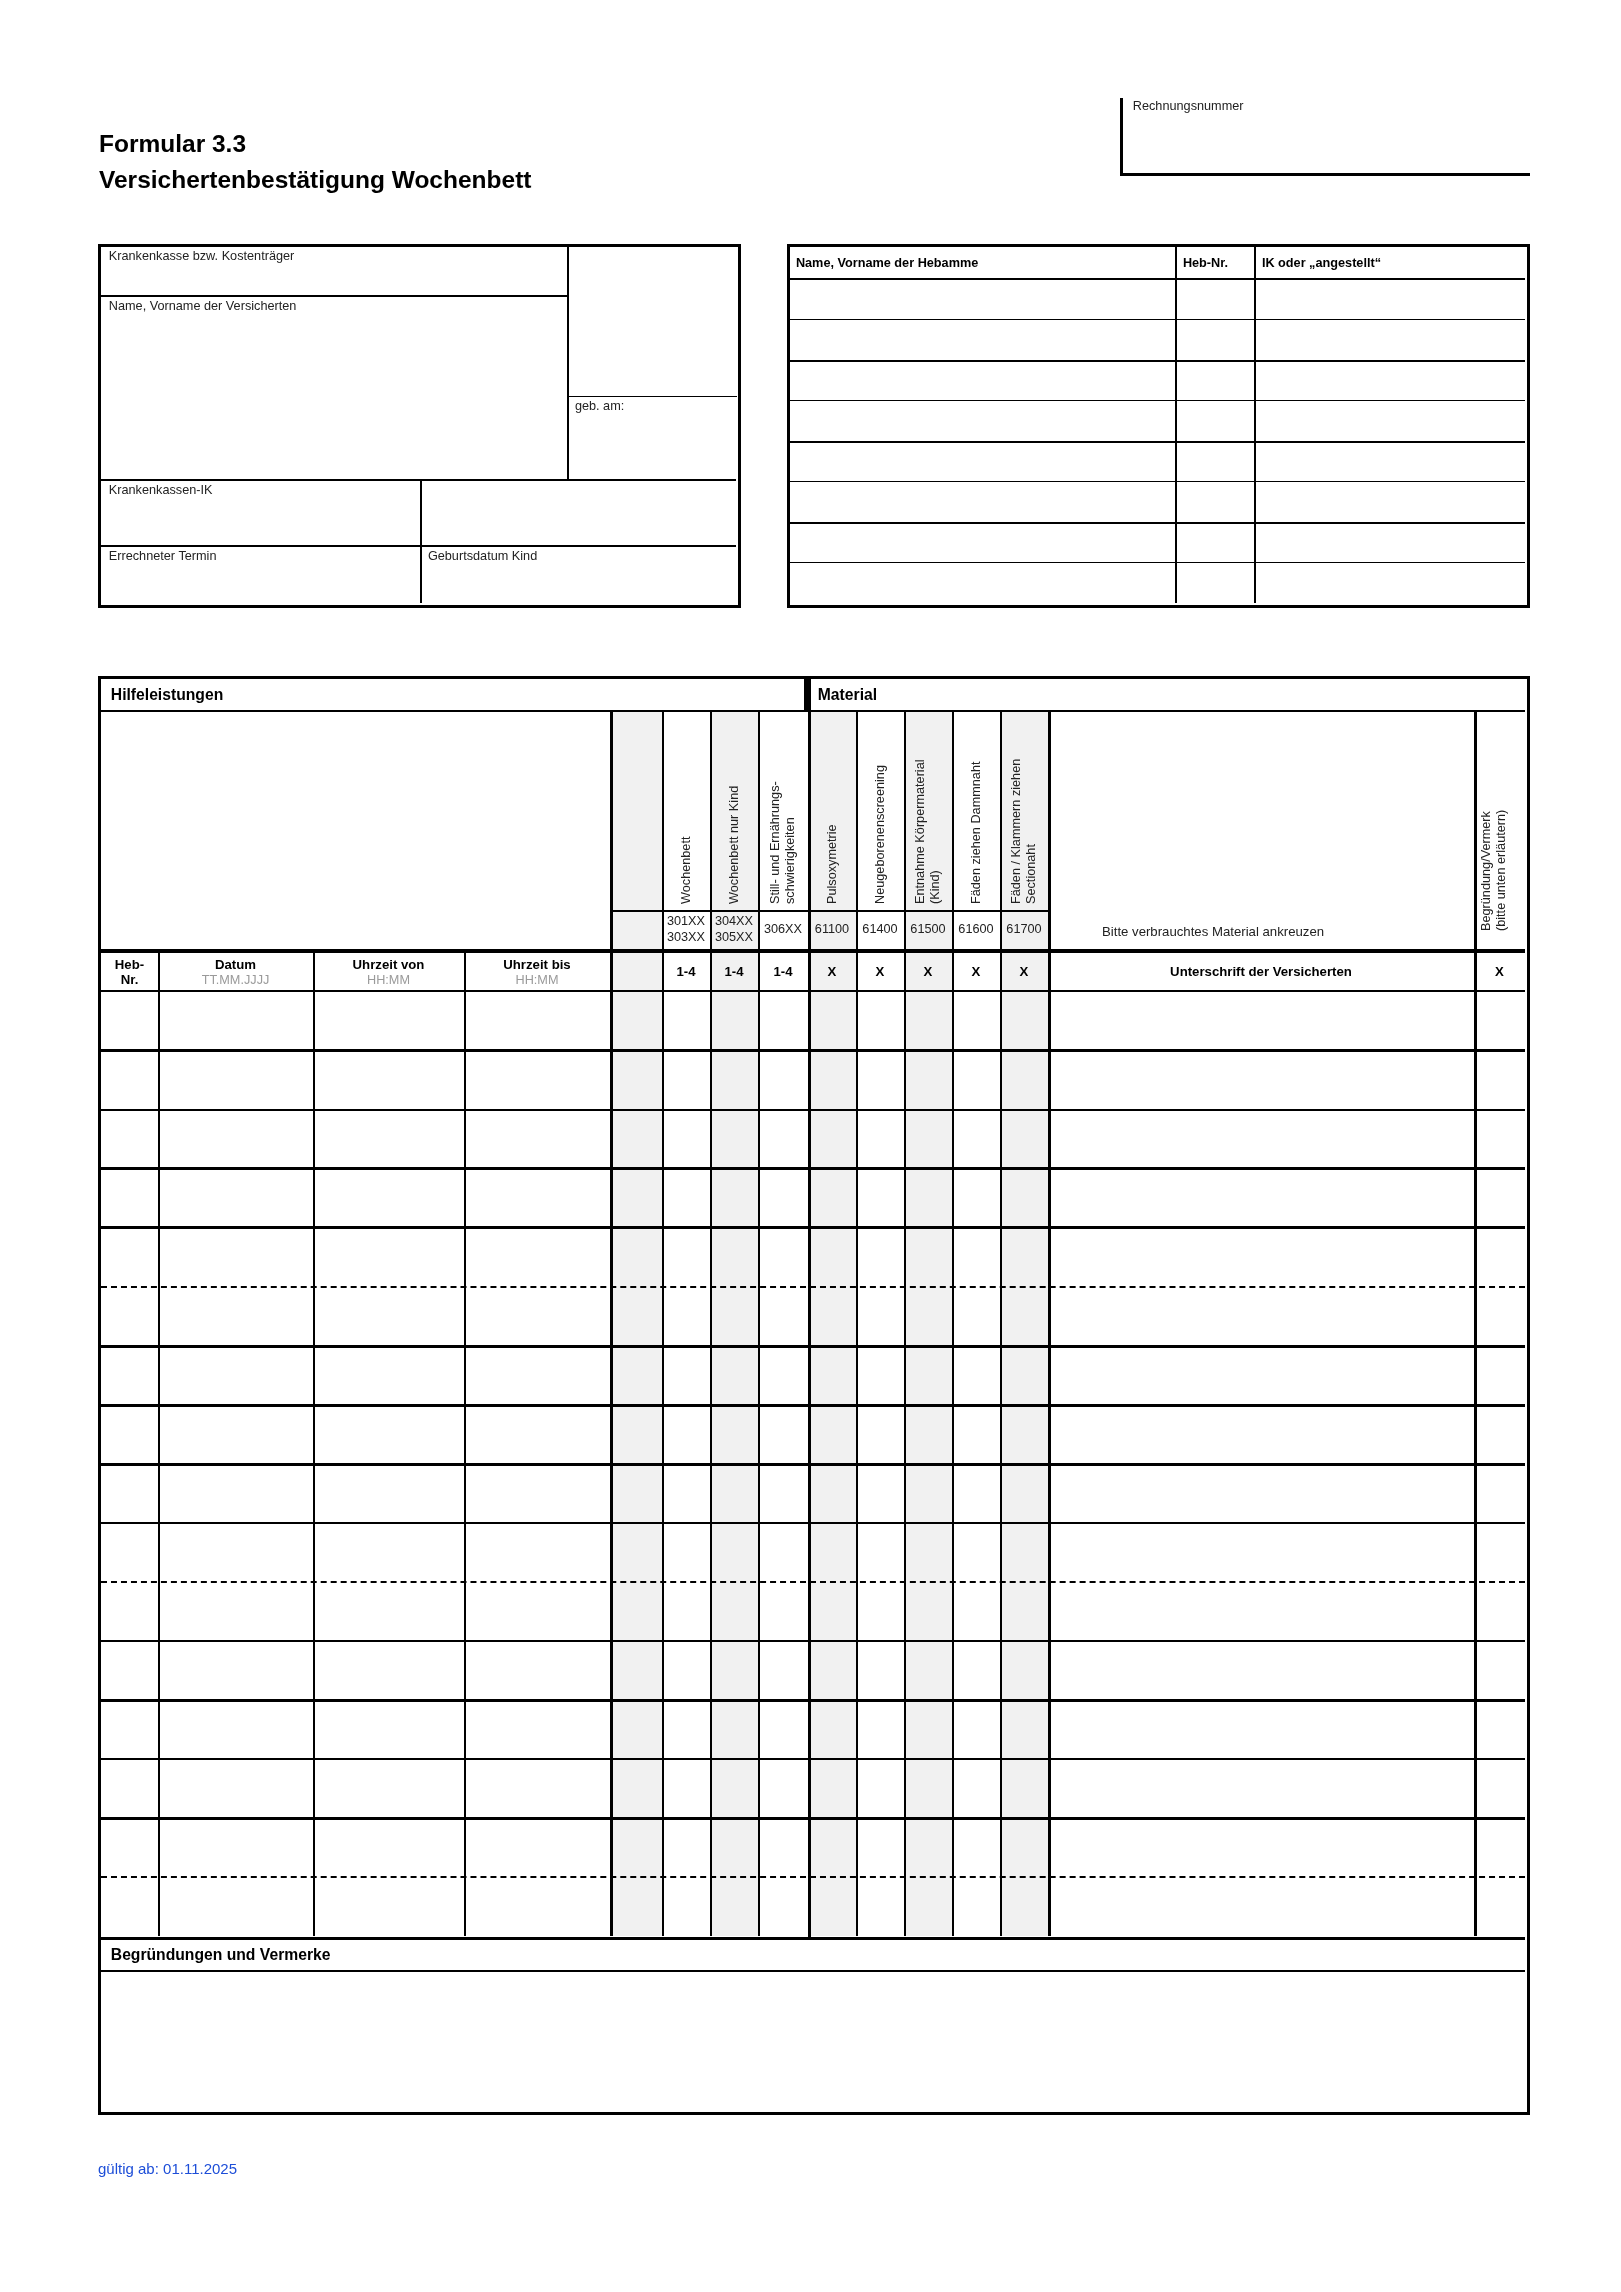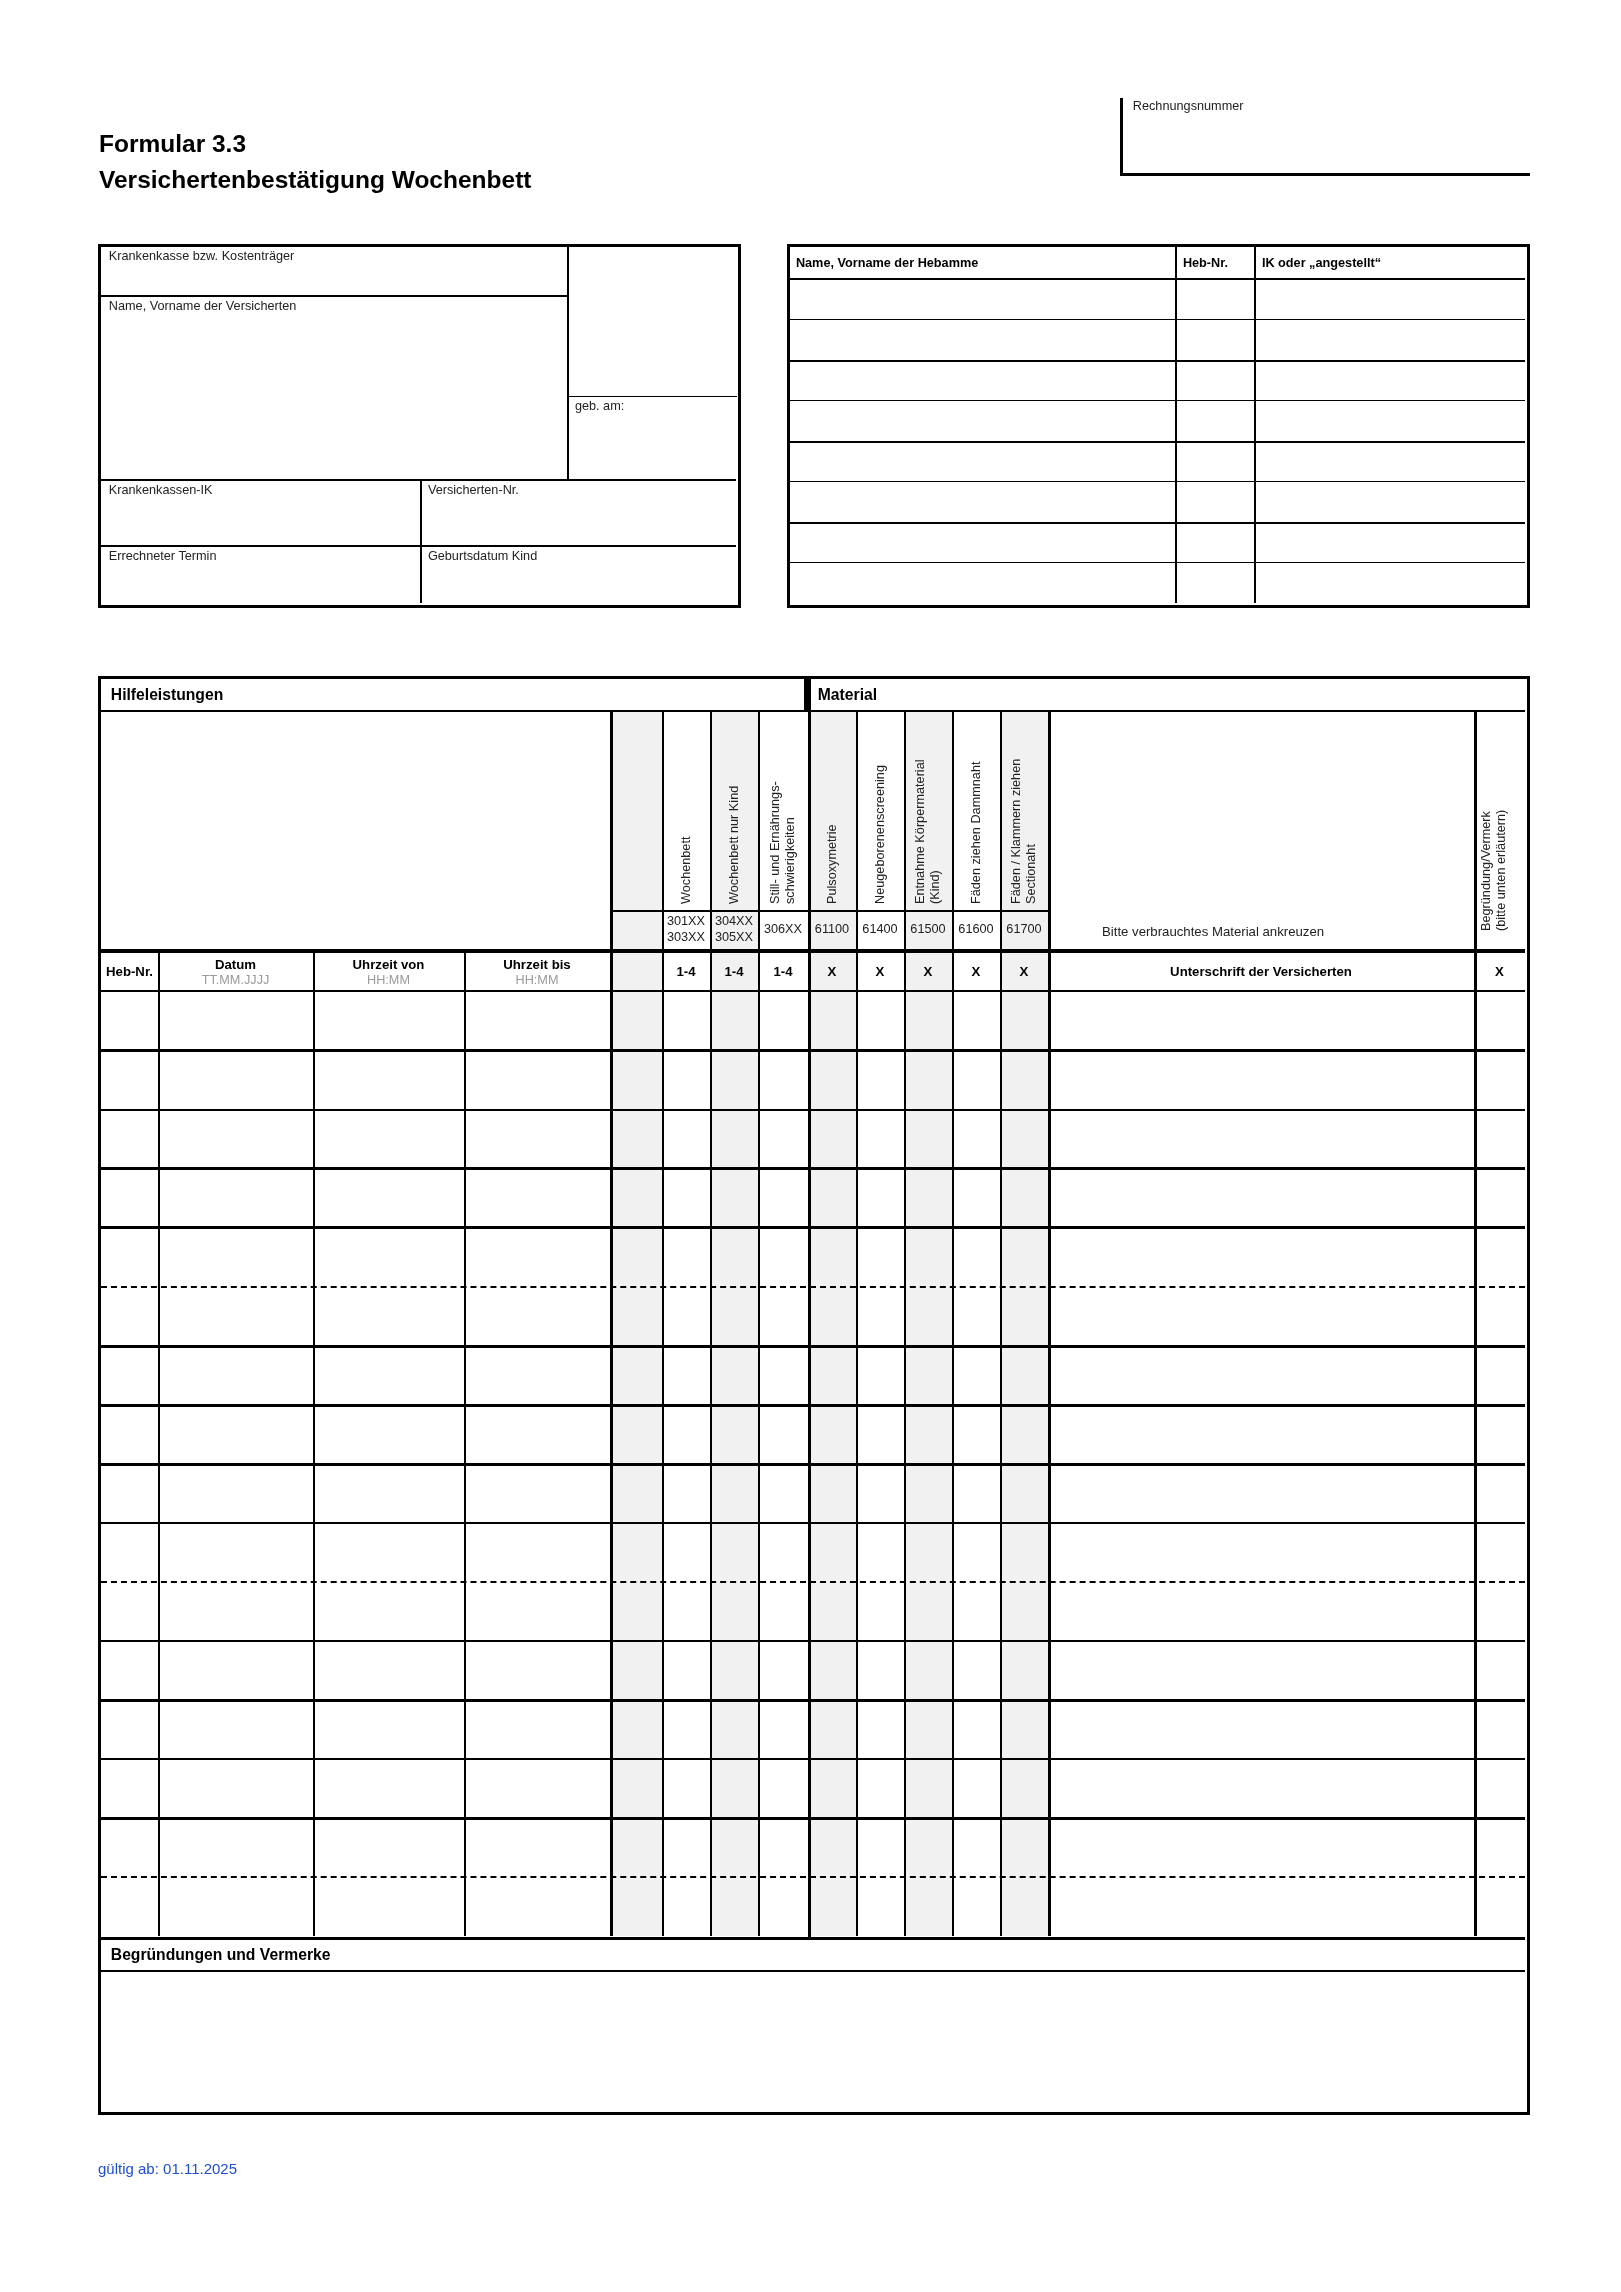--- a/index.html
+++ b/index.html
@@ -44,23 +44,20 @@
   <div class="hline" style="left:468px; top:149px; width:168px; height:1px;"></div>
   <div class="cell" style="left:468px; top:150px; width:168px; height:82px;">
     <span class="lbl" style="left:5.9px; top:2px;">geb. am:</span>
   </div>
   <div class="hline" style="left:0; top:232px; width:635px; height:2px;"></div>
 
   <div class="cell" style="left:0; top:234px; width:319px; height:65px;">
     <span class="lbl" style="left:7.8px; top:2px;">Krankenkassen-IK</span>
   </div>
   <div class="vline" style="left:319px; top:234px; width:2px; height:122px;"></div>
-  <div class="cell" style="left:321px; top:234px; width:315px; height:65px;">
-    <span class="lbl" style="left:5.9px; top:2px;">Versicherten-Nr.</span>
-  </div>
   <div class="hline" style="left:0; top:298px; width:635px; height:2px;"></div>
   <div class="cell" style="left:0; top:300px; width:319px; height:56px;">
     <span class="lbl" style="left:7.8px; top:2px;">Errechneter Termin</span>
   </div>
   <div class="cell" style="left:321px; top:300px; width:315px; height:56px;">
     <span class="lbl" style="left:5.9px; top:2px;">Geburtsdatum Kind</span>
   </div>
 </div>
 
 <div class="abs" id="midwife-table" style="left:787px; top:244px; width:743px; height:364px; border:3.9px solid #000;">
@@ -207,21 +204,21 @@
 
   <span class="lbl" style="left:953px; top:245px; font-size:13.2px;margin-left:48px;">Bitte verbrauchtes Material ankreuzen</span>
 
   <div class="vert" style="left:1378px; top:41px; height:211px;">
     <span>Begründung/Vermerk</span><br>
     <span>(bitte unten erläutern)</span>
   </div>
 
   <div class="hline" style="left:0; top:270px; width:1424px; height:3.9px;"></div>
   <div id="col-labels">
-      <div class="cell center" style="left:0px;top:275px;width:57px;height:37px;font-size:13.2px;line-height:14.7px;display:flex;flex-direction:row;justify-content:center;align-items:center;">
+      <div class="cell center" style="left:0px;top:275px;width:57px;height:37px;font-size:13.2px;line-height:14.7px;display:flex;flex-direction:column;justify-content:center;align-items:center;">
         <span class="bold">Heb-</span>
         <span class="bold">Nr.</span>
       </div>
       <div class="cell center" style="left:57px;top:275px;width:155px;height:37px;font-size:13.2px;line-height:14.7px;display:flex;flex-direction:column;justify-content:center;align-items:center;">
         <span class="bold">Datum</span>
         <span class="hint">TT.MM.JJJJ</span>
       </div>
       <div class="cell center" style="left:212px;top:275px;width:151px;height:37px;font-size:13.2px;line-height:14.7px;display:flex;flex-direction:column;justify-content:center;align-items:center;">
         <span class="bold">Uhrzeit von</span>
         <span class="hint">HH:MM</span>

